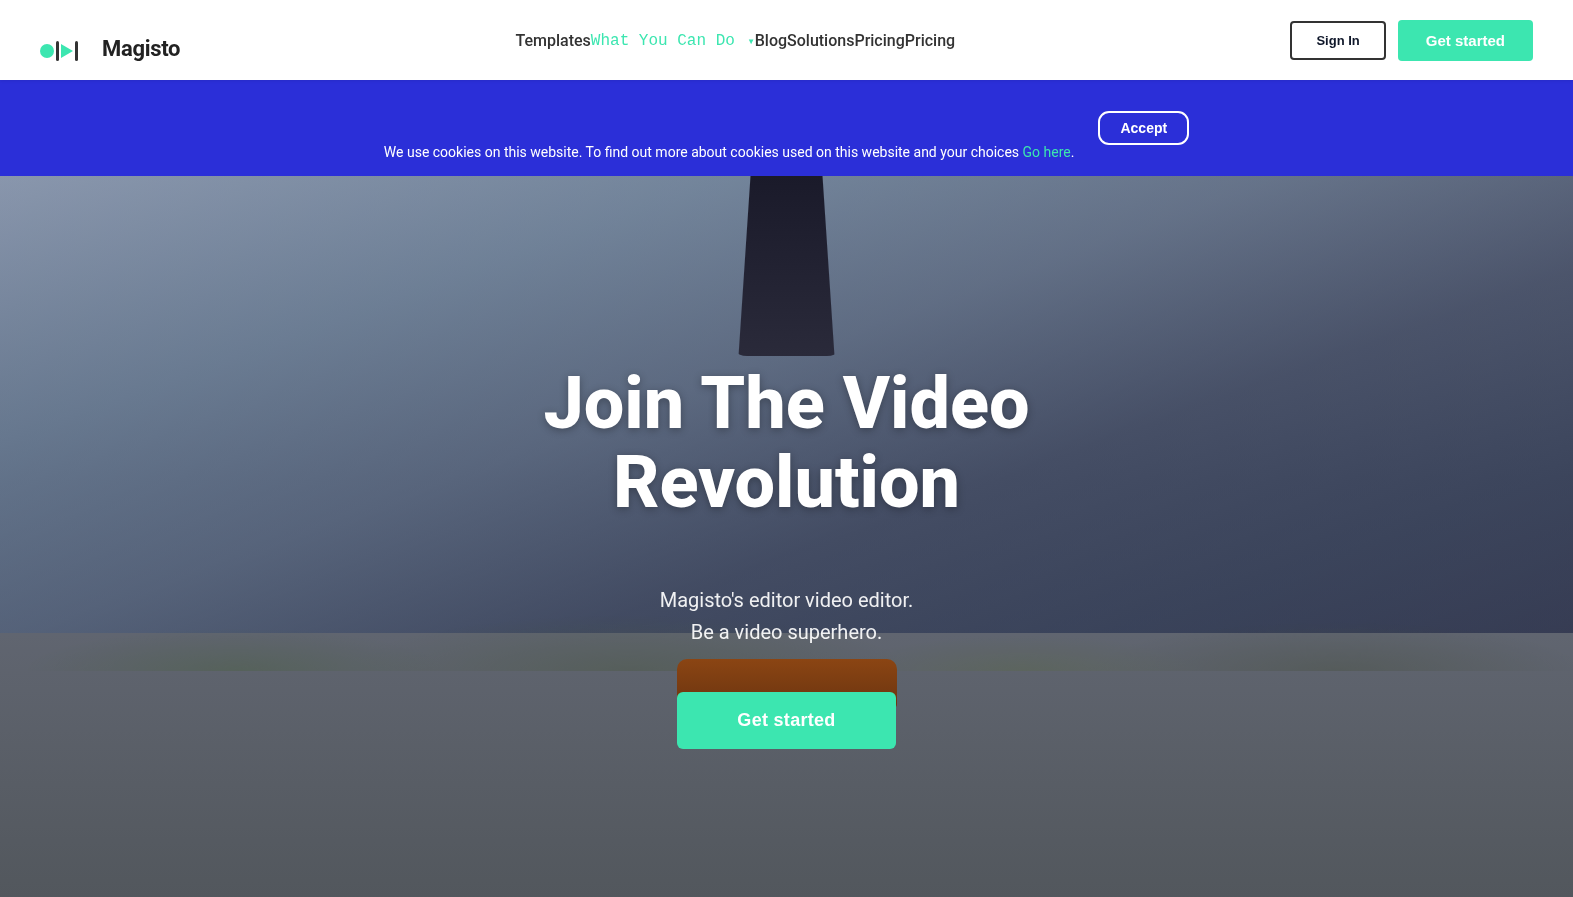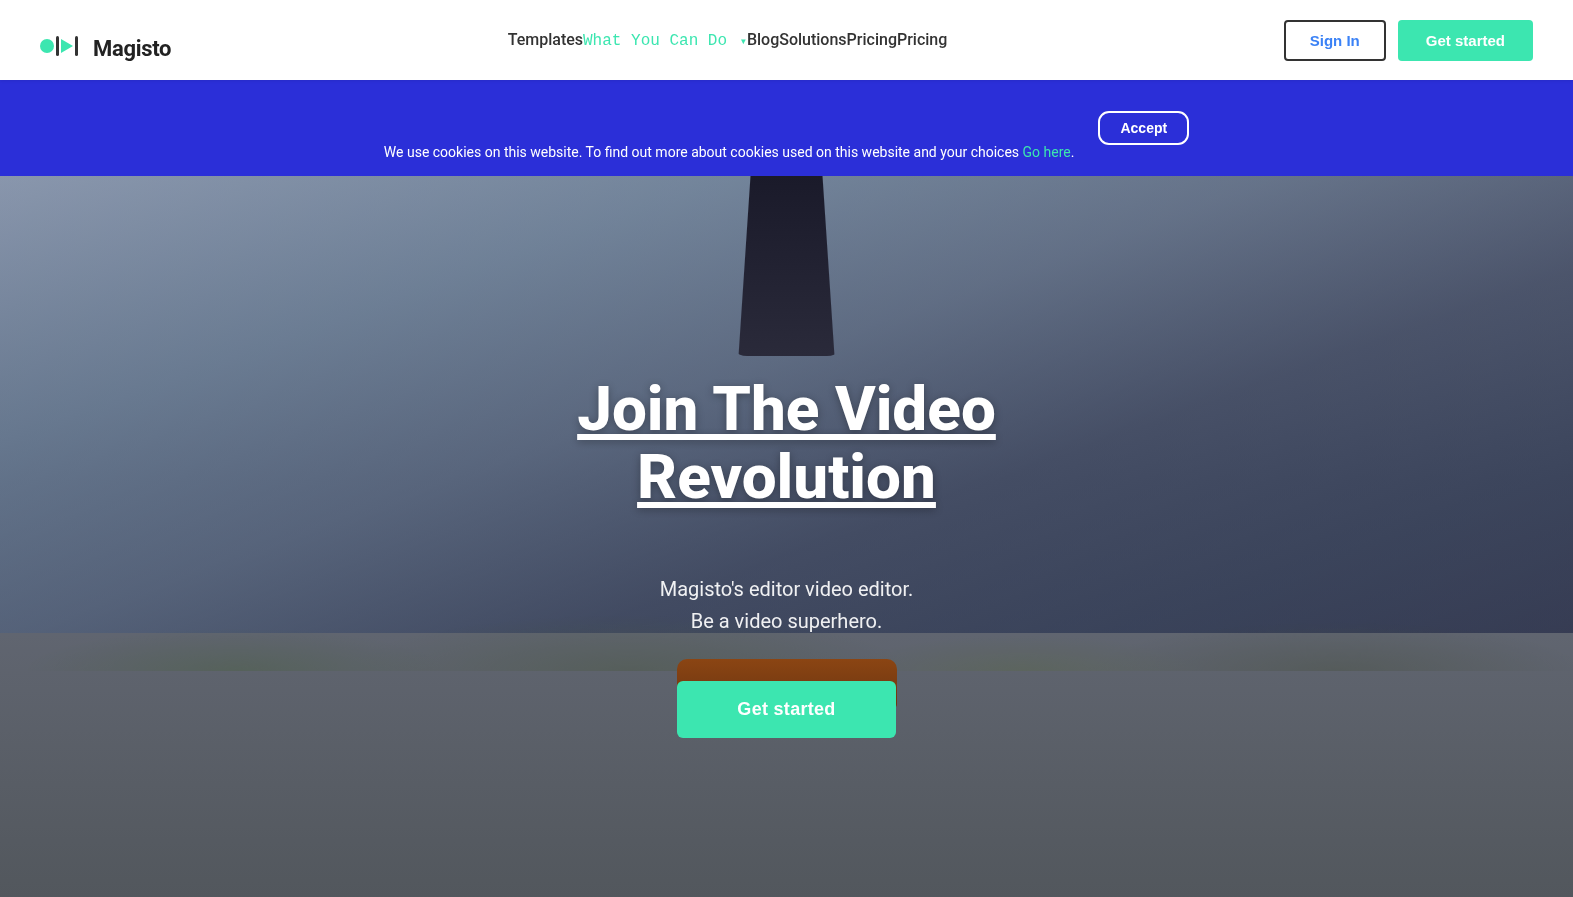--- a/index.html
+++ b/index.html
@@ -17,22 +17,22 @@
       padding: 0 40px;
       height: 80px;
       background: #fff;
       position: relative;
       z-index: 100;
       box-shadow: 0 1px 3px rgba(0,0,0,0.08);
     }
 
     .logo-area {
       display: flex;
-      align-items: flex-start;
-      gap: 7px;
+      align-items: flex-end;
+      gap: 16px;
       cursor: pointer;
       text-decoration: none;
       margin-top: 16px;
     }
 
     .logo-icon {
       display: flex;
       align-items: center;
       gap: 2px;
       margin-right: 8px;
@@ -69,20 +69,21 @@
 
     .logo-text {
       font-size: 22px;
       font-weight: 700;
       color: #222;
       letter-spacing: -0.3px;
     }
 
     .nav-links {
       display: flex;
+      align-items: center;
       list-style: none;
     }
 
     .nav-links li a {
       text-decoration: none;
       color: #333;
       font-size: 16px;
       font-weight: 500;
     }
 
@@ -100,22 +101,22 @@
     .nav-actions {
       display: flex;
       align-items: center;
       gap: 12px;
     }
 
     .btn-sign-in {
       padding: 10px 24px;
       border: 2px solid #333;
       background: transparent;
-      color: #3b82f6;
-      font-size: 15px;
+      color: #0f172a;
+      font-size: 13px;
       font-weight: 600;
       border-radius: 4px;
       cursor: pointer;
     }
 
     .btn-get-started-nav {
       padding: 12px 28px;
       background: #3ce6b0;
       color: #fff;
       border: none;
@@ -229,26 +230,25 @@
     .hero-content {
       position: relative;
       z-index: 10;
       text-align: center;
       color: #fff;
       max-width: 800px;
       padding: 0 40px;
     }
 
     .hero-title {
-      font-size: 62px;
+      font-size: 72px;
       font-weight: 800;
       line-height: 1.1;
       margin-bottom: 30px;
       text-shadow: 0 2px 8px rgba(0,0,0,0.3);
-      text-decoration: underline;
     }
 
     .hero-subtitle {
       font-size: 20px;
       line-height: 1.6;
       margin-bottom: 44px;
       color: rgba(255,255,255,0.92);
       font-weight: 400;
     }
 

